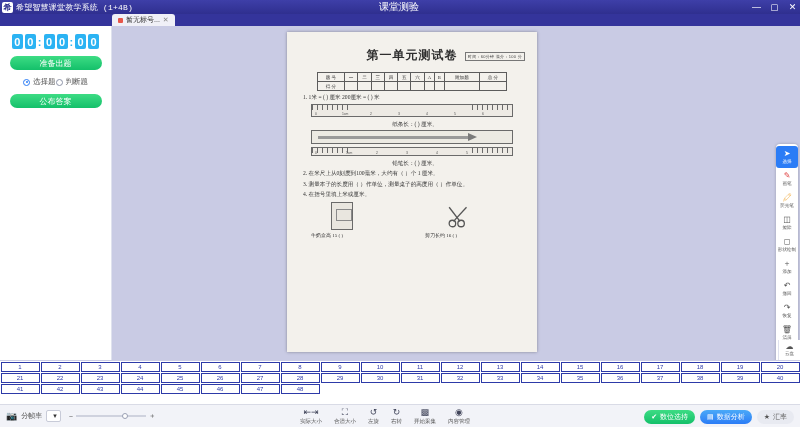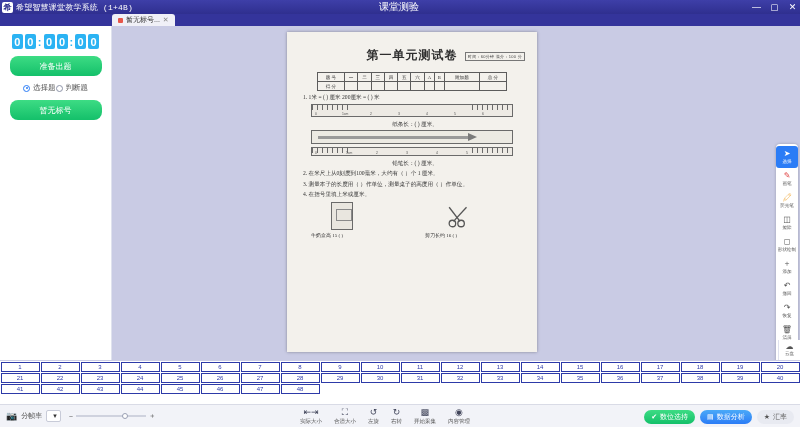--- a/index.html
+++ b/index.html
@@ -59,21 +59,21 @@
   }
   .tnum {
     width: 11px; height: 15px; border-radius: 2px;
     background: #2bb3f3; color: #fff;
     font-size: 11px; font-weight: bold;
     display: flex; align-items: center; justify-content: center;
   }
   .tcolon { color: #2bb3f3; font-size: 11px; font-weight: bold; }
 
   .lbtn {
-    margin: 7px auto 0; width: 92px; height: 20px;
+    margin: 7px auto 0; width: 92px; height: 14px;
     border-radius: 8px; color: #fff; font-size: 8px;
     display: flex; align-items: center; justify-content: center;
     background: linear-gradient(180deg,#3ddc84 0%, #14c06a 100%);
   }
   .radios {
     display: flex; justify-content: center; 
     margin-top: 7px; font-size: 7.5px; color: #555;
   }
   .radios .r { display: flex; align-items: center; gap: 3px; }
   .radios .circ {
@@ -268,21 +268,21 @@
       <div class="r">
         <span class="circ on"></span>
         <span>选择题</span>
       </div>
       <div class="r">
         <span class="circ"></span>
         <span>判断题</span>
       </div>
     </div>
 
-    <div class="lbtn">暂无标号</div>
+    <div class="lbtn">公布答案</div>
   </div>
 
   <div class="canvas">
     <div class="paper">
       <div class="paper-inner">
         <div class="ptitle">第一单元测试卷</div>
         <div class="pstamp">时间：60分钟  满分：100 分</div>
 
         <table class="ptable">
           <tbody>

